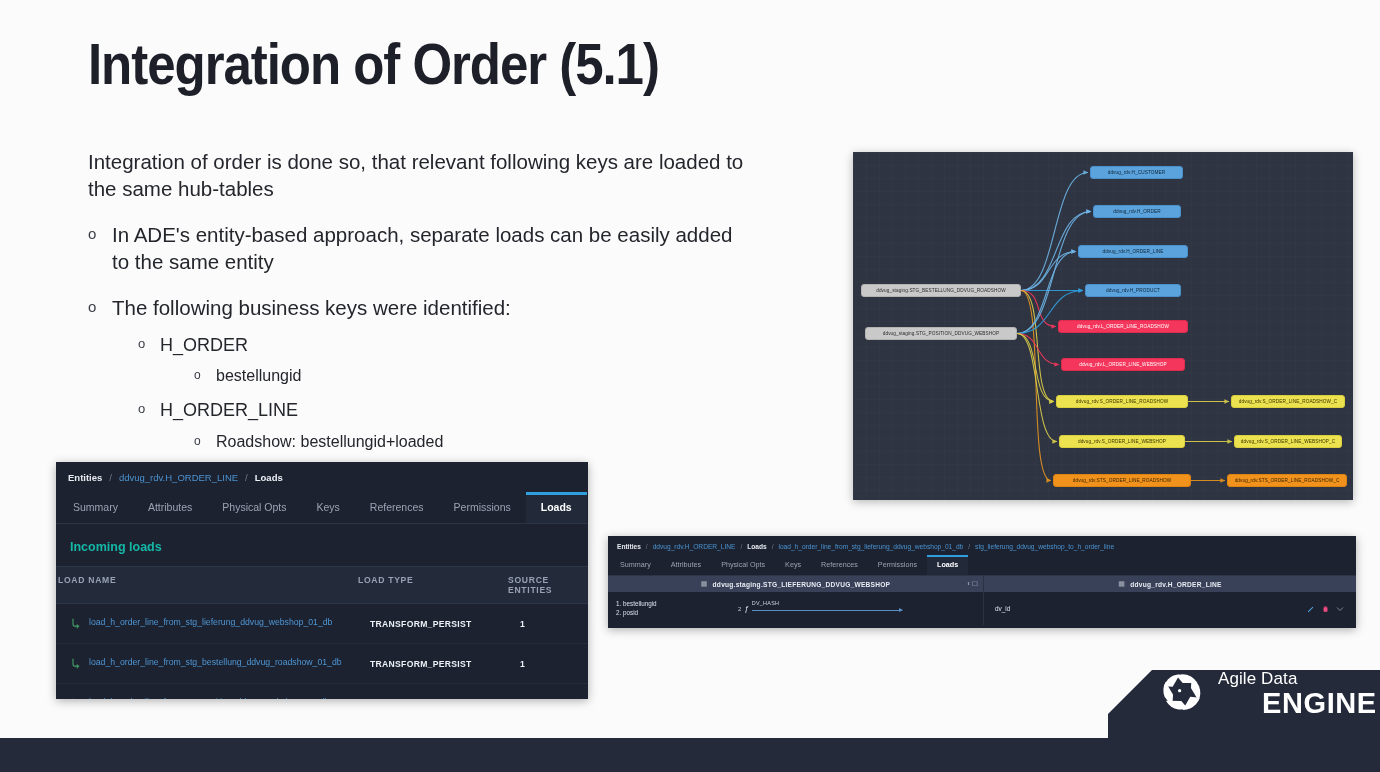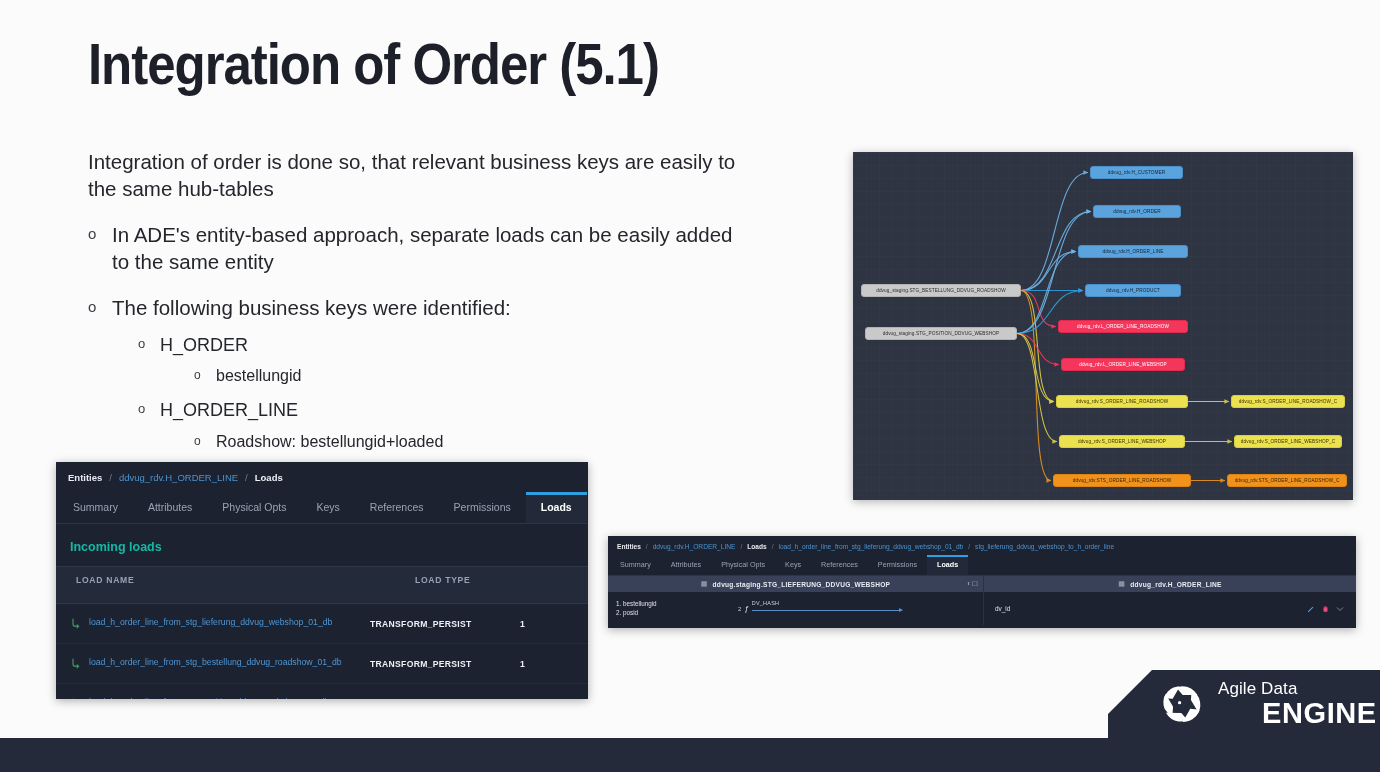--- a/index.html
+++ b/index.html
@@ -41,21 +41,21 @@
   .crumb .sep{color:#6c7punk;}
   .crumb .sep{color:#737b8d;font-weight:normal;}
   .crumb .lnk{color:#4b93d1;font-weight:normal;}
   .crumb .cur{color:#eef1f6;}
   .tabs{display:flex;align-items:stretch;border-bottom:1px solid #2c3547;padding-left:2px;}
   .tab{position:relative;padding:9px 15px 10px;font-size:10.5px;color:#9aa3b4;white-space:nowrap;}
   .tab.active{color:#ffffff;font-weight:bold;background:#222a3a;}
   .tab.active:before{content:"";position:absolute;left:0;right:0;top:0;height:2.5px;background:#2f9fe0;}
   .sectitle{padding:16px 14px 12px;font-size:12.5px;font-weight:bold;color:#14b8a6;}
   .thead{display:flex;background:#232b3b;border-top:1px solid #2e3749;border-bottom:1px solid #2e3749;
-         padding:8px 20px;font-size:8.6px;letter-spacing:.7px;color:#98a2b5;font-weight:bold;gap:39px;}
+         padding:8px 2px;font-size:8.6px;letter-spacing:.7px;color:#98a2b5;font-weight:bold;}
   .trow{display:flex;align-items:center;padding:8px 14px;border-bottom:1px solid #242c3c;min-height:23px;}
   .c1{width:300px;flex:none;display:flex;align-items:flex-start;gap:7px;}
   .c2{width:150px;flex:none;}
   .c3{flex:1;}
   .lname{color:#4e96d4;font-size:8.7px;line-height:1.38;word-break:break-all;}
   .ltype{color:#eef1f6;font-size:8.6px;font-weight:bold;letter-spacing:.3px;}
   .lsrc{color:#eef1f6;font-size:8.6px;font-weight:bold;}
   .arrow-ic{flex:none;width:12px;height:14px;margin-top:1px;}
 
   
@@ -101,34 +101,34 @@
   .n-src{background:#c9c9c9;color:#2b2b2b;border:1px solid #b3b3b3;}
   .n-hub{background:#5ba3dd;color:#0f2436;border:1px solid #4a91cb;}
   .n-link{background:#f5365c;color:#ffffff;border:1px solid #e02a4e;}
   .n-sat{background:#ece14f;color:#3a3502;border:1px solid #d8ce3e;}
   .n-sts{background:#f0921c;color:#3b2404;border:1px solid #dd8312;}
 
   
   .footbar{position:absolute;left:0;right:0;bottom:0;height:34px;background:#242a3a;}
   .logobox{position:absolute;right:0;bottom:34px;width:272px;height:68px;background:#242a3a;
            clip-path:polygon(44px 0,100% 0,100% 100%,0 100%,0 44px);
-           display:flex;align-items:center;gap:14px;padding-left:52px;box-sizing:border-box;}
+           display:flex;gap:14px;padding-left:52px;box-sizing:border-box;}
   .logotext{display:flex;flex-direction:column;line-height:1;}
   .l1{color:#fff;font-size:17px;letter-spacing:.1px;}
   .l2{color:#fff;font-size:29px;font-weight:bold;letter-spacing:.6px;margin-top:2px;margin-left:44px;}
 </style>
 </head>
 <body>
 
 <div class="slide">
 
   <div class="title">Integration of Order (5.1)</div>
 
   <div class="body">
-    <div class="lead">Integration of order is done so, that relevant business keys are easily to the same hub-tables</div>
+    <div class="lead">Integration of order is done so, that relevant following keys are loaded to the same hub-tables</div>
 
     <div class="bullet">
       <span class="mk">o</span>
       <span class="tx">In ADE's entity-based approach, separate loads can be easily added to the same entity</span>
     </div>
 
     <div class="bullet">
       <span class="mk">o</span>
       <span class="tx">The following business keys were identified:</span>
     </div>

